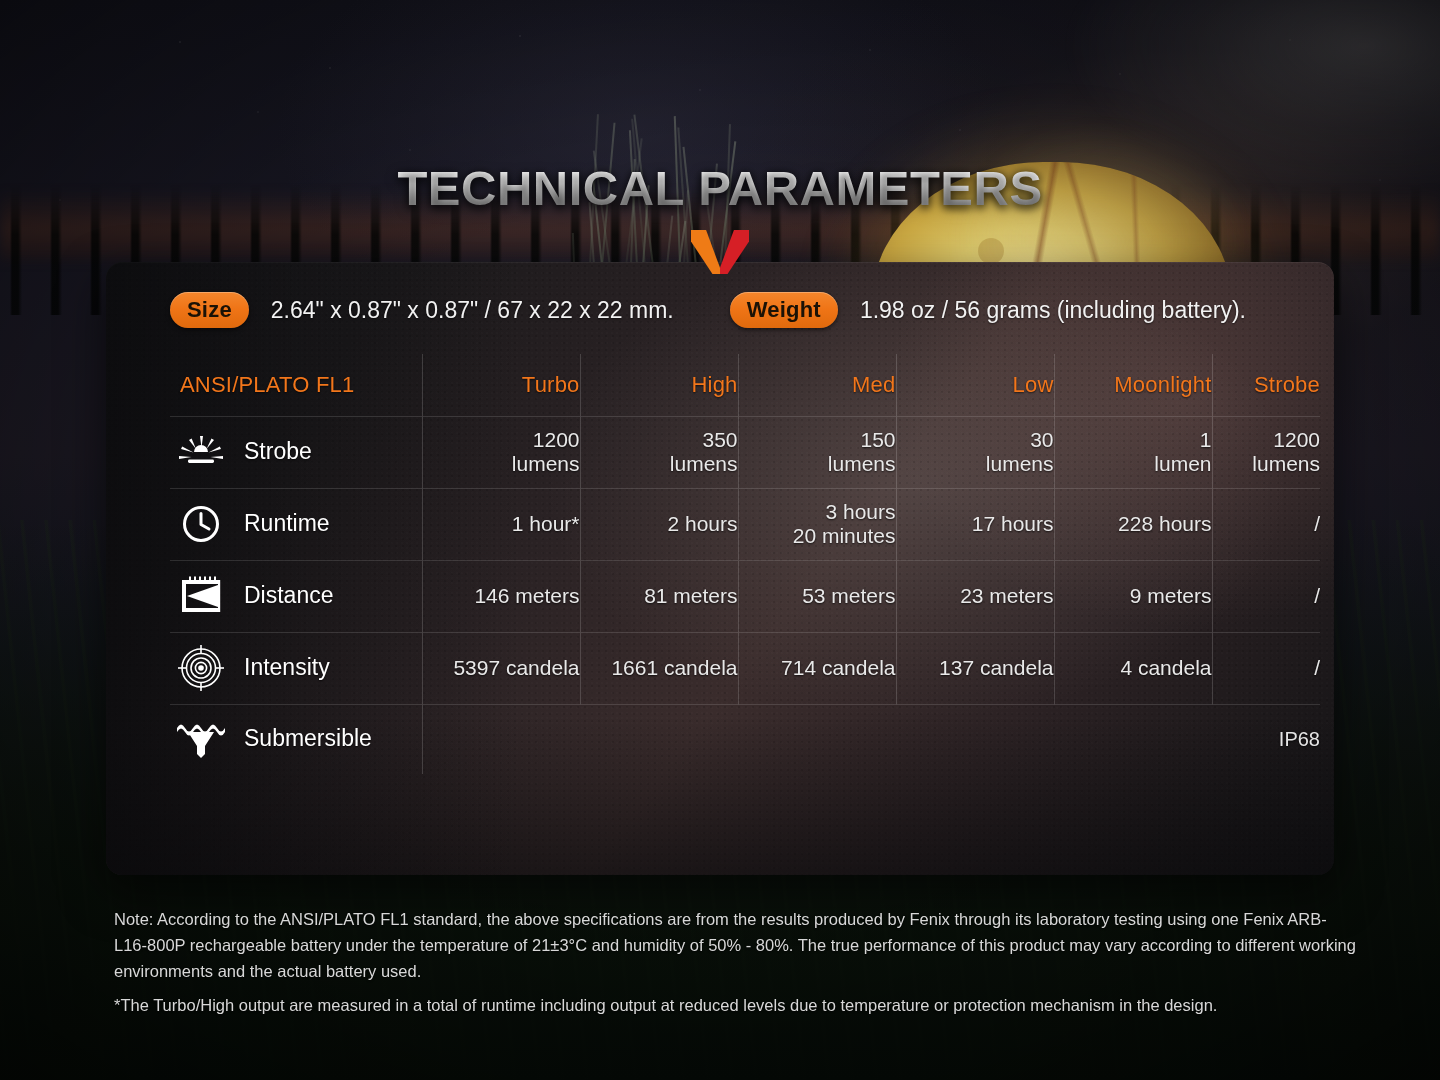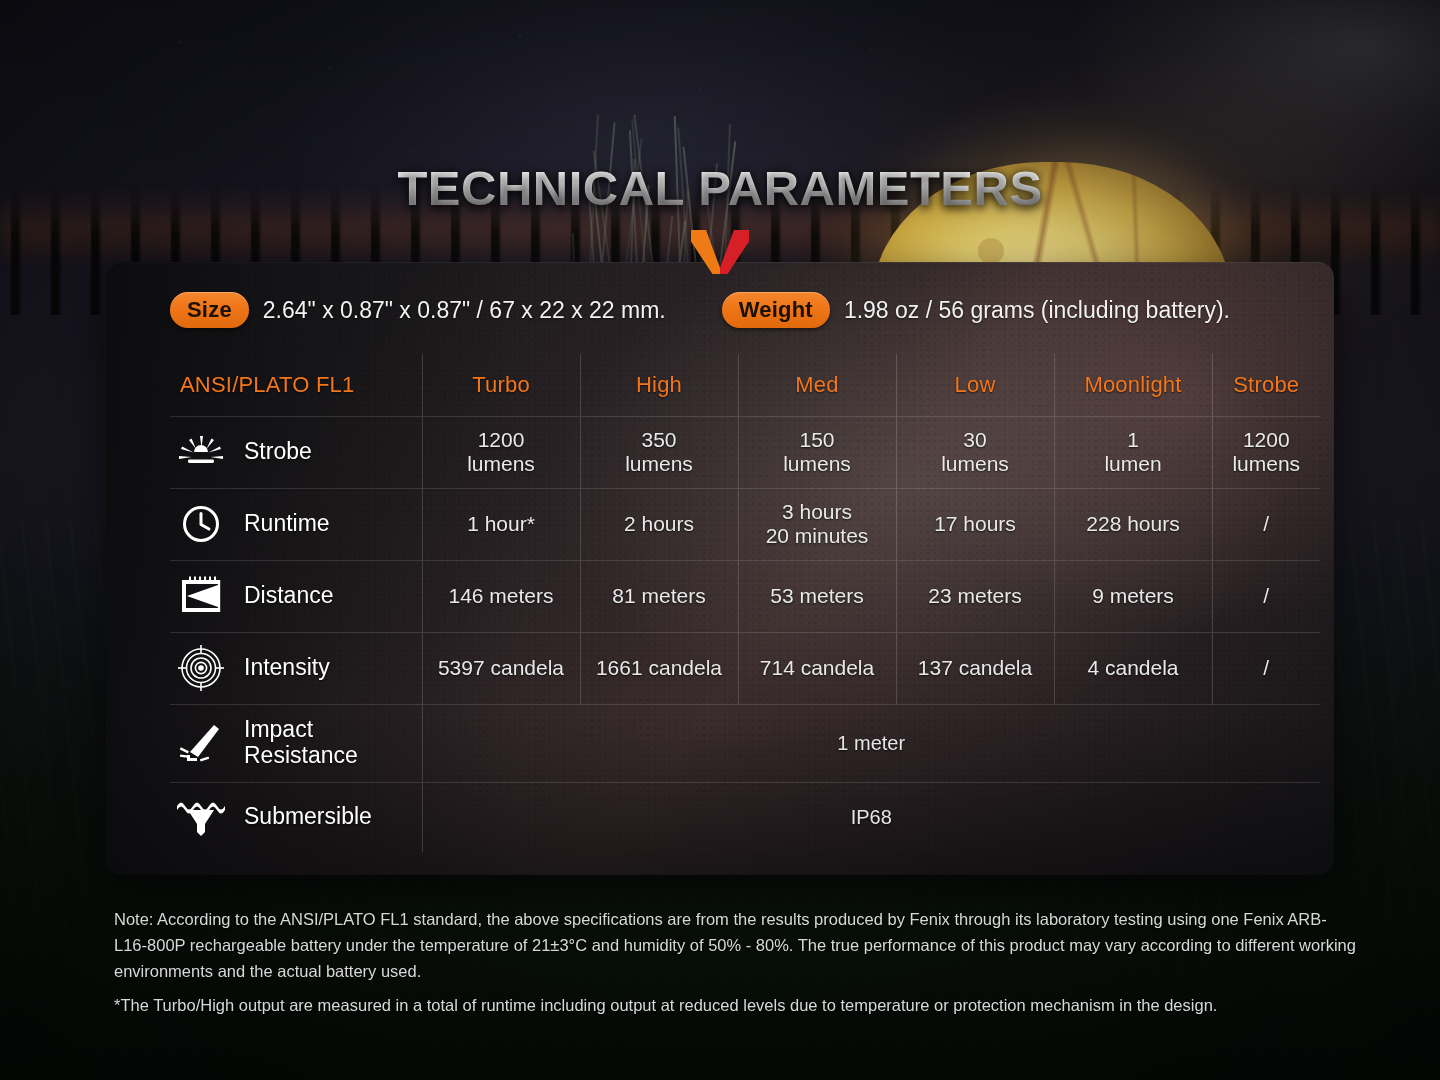--- a/index.html
+++ b/index.html
@@ -270,33 +270,33 @@
     box-shadow: 0 2px 4px rgba(0,0,0,.5), inset 0 1px 0 rgba(255,255,255,.28);
     white-space: nowrap;
   }
   .spec-text {
     color: #f2f2f2;
     font-size: 23px;
     margin-left: 14px;
     white-space: nowrap;
     text-shadow: 0 1px 2px rgba(0,0,0,.6);
   }
-  .spec-group { display: flex; align-items: center; }
+  .spec-group { display: flex; align-items: center; gap: 8px; }
   .spec-group.weight { margin-left: 56px; }
 
   
   .tbl {
     width: 100%;
     border-collapse: collapse;
     table-layout: fixed;
   }
   .tbl td, .tbl th {
     padding: 0;
     vertical-align: middle;
-    text-align: center;
+    text-align: right;
   }
   .row-sep td {
     border-top: 1px solid rgba(255,255,255,.13);
   }
 
   
   col.c-label { width: 252px; }
   col.c-mode  { width: 158px; }
   col.c-last  { width: 108px; }
 
@@ -621,42 +621,20 @@
                 <div>137 candela</div>
               </td>
             <td class="val vdiv">
                 <div>4 candela</div>
               </td>
             <td class="val vdiv">
                 <div>/</div>
               </td>
           </tr>
 
-          <tr class="row-sep">
-            <td class="rowlabel" style="height:78px">
-              <div class="rl-inner">
-                <span class="rl-icon">
-                  <svg width="46" height="44" viewBox="0 0 46 44">
-                    <g fill="#ffffff">
-                      <path d="M36 4 L41 8 L20 36 L12 31 Z"></path>
-                      <path d="M9 34 L9 40 L19 40 L19 37 L12 37 L12 34 Z"></path>
-                      <rect x="2" y="28" width="9" height="2.4" transform="rotate(26 6 29)"></rect>
-                      <rect x="2" y="34" width="8" height="2.2" transform="rotate(8 6 35)"></rect>
-                      <rect x="22" y="37" width="9" height="2.4" transform="rotate(-18 26 38)"></rect>
-                    </g>
-                  </svg>
-                </span>
-                <span class="rl-text">
-                  <div>Impact</div>
-                  <div>Resistance</div>
-                </span>
-              </div>
-            </td>
-            <td class="vdiv merged" colspan="6">1 meter</td>
-          </tr>
 
           <tr class="row-sep">
             <td class="rowlabel" style="height:70px">
               <div class="rl-inner">
                 <span class="rl-icon">
                   <svg width="52" height="38" viewBox="0 0 52 38">
                     <g fill="#ffffff">
                       <path d="M2 8 q4 -7 8 0 q4 7 8 0 q4 -7 8 0 q4 7 8 0 q4 -7 8 0 q4 7 8 0 l0 4 q-4 7 -8 0 q-4 -7 -8 0 q-4 7 -8 0 q-4 -7 -8 0 q-4 7 -8 0 q-4 -7 -8 0 Z"></path>
                       <path d="M13 12 L39 12 L30 26 L30 34 L26 38 L22 34 L22 26 Z"></path>
                     </g>

